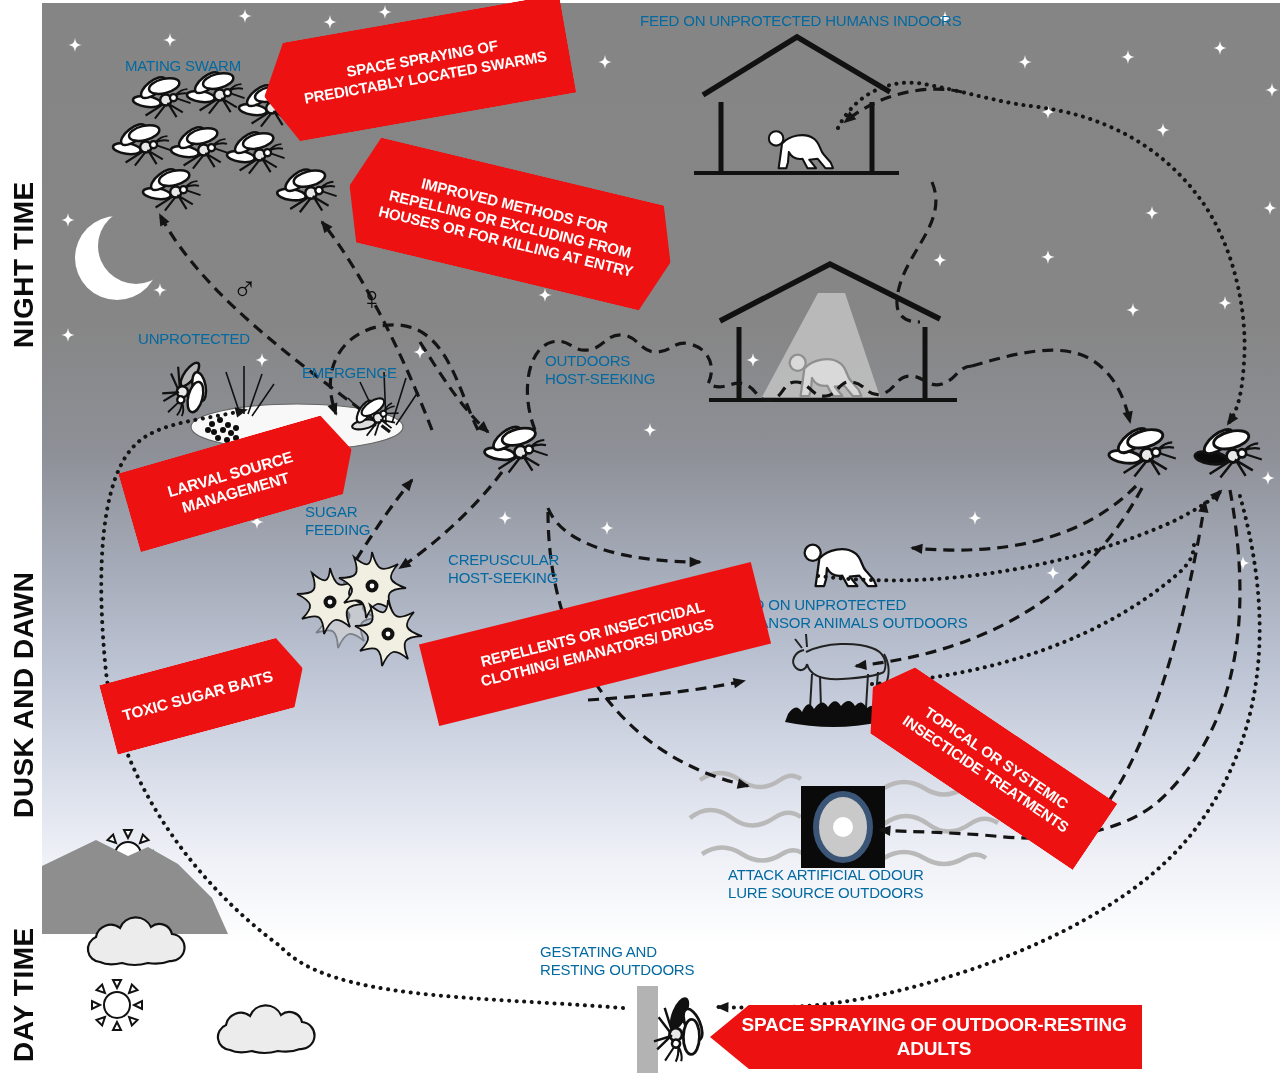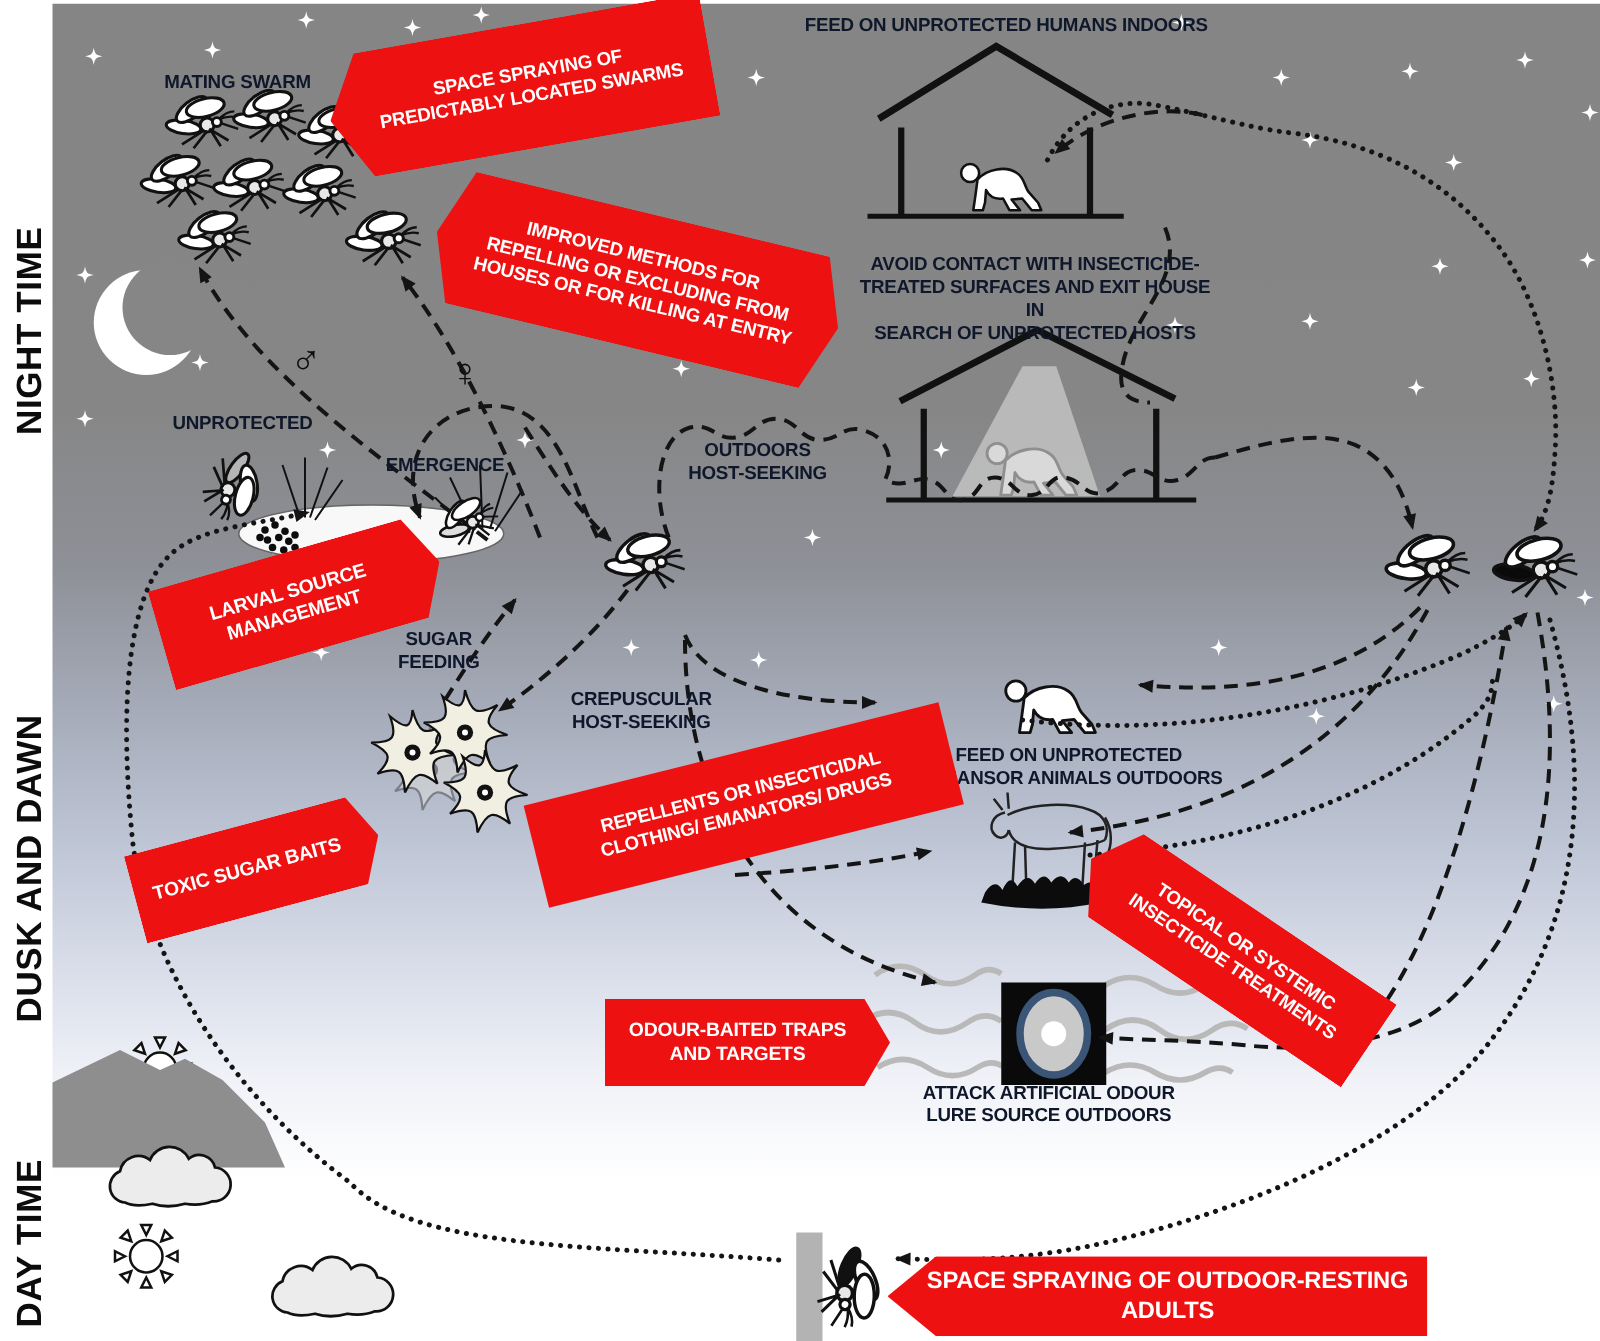--- a/index.html
+++ b/index.html
@@ -4,21 +4,21 @@
 <style>
   html,body{margin:0;padding:0;background:#fff;}
   #canvas{position:relative;width:1280px;height:1073px;overflow:hidden;background:#fff;
           font-family:"Liberation Sans",sans-serif;}
   #panel{position:absolute;left:42px;top:3px;right:0;bottom:0;
          background:linear-gradient(180deg,#858585 0%,#868686 30%,#8e9097 42%,#a3a9b6 52%,
                     #bcc3d3 62%,#d8dde9 72%,#eff1f7 80%,#ffffff 88%,#ffffff 100%);}
   svg.layer{position:absolute;left:0;top:0;width:1280px;height:1073px;}
   .zone{position:absolute;left:8px;transform:rotate(-90deg);transform-origin:0 0;
         font-weight:bold;font-size:28px;color:#0c0c0c;letter-spacing:.5px;white-space:nowrap;}
-  .lbl{position:absolute;font-weight:bold;color:#0f172a;text-align:center;
+  .lbl{position:absolute;font-weight:normal;color:#0369a1;
        white-space:pre-line;line-height:1.22;font-size:15px;letter-spacing:-.2px;}
   .banner{position:absolute;background:#EE1111;color:#fff;font-weight:bold;display:flex;
           align-items:center;justify-content:center;text-align:center;white-space:pre-line;
           line-height:1.25;font-size:15px;letter-spacing:-.2px;}
   .arrow-left{clip-path:polygon(0 50%,9% 0,100% 0,100% 100%,9% 100%);padding-left:16px;}
   .arrow-right{clip-path:polygon(0 0,91% 0,100% 50%,91% 100%,0 100%);padding-right:16px;}
   .hex{clip-path:polygon(0 50%,6% 0,94% 0,100% 50%,94% 100%,6% 100%);}
   .gender{position:absolute;color:#0d0d0d;font-weight:bold;}
   .dash{fill:none;stroke:#141414;stroke-width:3.2;stroke-dasharray:11 7;}
   .dots{fill:none;stroke:#141414;stroke-width:4;stroke-dasharray:.1 7.5;stroke-linecap:round;}
@@ -256,47 +256,44 @@
       <use href="#mosq" transform="translate(678,1026) rotate(105) scale(1.75)"></use>
     </g>
   </svg>
 
   <div class="zone" style="top:348px">NIGHT TIME</div>
   <div class="zone" style="top:818px">DUSK AND DAWN</div>
   <div class="zone" style="top:1062px">DAY TIME</div>
 
   <div class="lbl" style="left:125px;top:57px;width:130px">MATING SWARM</div>
   <div class="lbl" style="left:640px;top:12px;width:330px">FEED ON UNPROTECTED HUMANS INDOORS</div>
-  <div class="lbl" style="left:683px;top:203px;width:290px">AVOID CONTACT WITH INSECTICIDE-
-TREATED SURFACES AND EXIT HOUSE IN
-SEARCH OF UNPROTECTED HOSTS</div>
   <div class="lbl" style="left:138px;top:330px;width:110px">UNPROTECTED</div>
   <div class="lbl" style="left:302px;top:364px;width:108px">EMERGENCE</div>
   <div class="lbl" style="left:545px;top:352px;width:122px">OUTDOORS
 HOST-SEEKING</div>
   <div class="lbl" style="left:305px;top:503px;width:92px">SUGAR
 FEEDING</div>
   <div class="lbl" style="left:448px;top:551px;width:130px">CREPUSCULAR
 HOST-SEEKING</div>
   <div class="lbl" style="left:725px;top:596px;width:260px">FEED ON UNPROTECTED
 HUMANSOR ANIMALS OUTDOORS</div>
   <div class="lbl" style="left:728px;top:866px;width:222px">ATTACK ARTIFICIAL ODOUR
 LURE SOURCE OUTDOORS</div>
+  <div class="lbl" style="left:540px;top:943px;width:220px">GESTATING AND
+RESTING OUTDOORS</div>
 
   <div class="gender" style="left:232px;top:268px;font-size:34px">♂</div>
   <div class="gender" style="left:360px;top:280px;font-size:32px">♀</div>
 
   <div class="banner arrow-left" style="left:262px;top:20px;width:292px;height:100px;transform:rotate(-10deg)">SPACE SPRAYING OF
 PREDICTABLY LOCATED SWARMS</div>
   <div class="banner hex" style="left:345px;top:170px;width:330px;height:108px;transform:rotate(13.5deg)">IMPROVED METHODS FOR
 REPELLING OR EXCLUDING FROM
 HOUSES OR FOR KILLING AT ENTRY</div>
   <div class="banner arrow-right" style="left:125px;top:440px;width:215px;height:82px;transform:rotate(-16deg);font-size:15.5px">LARVAL SOURCE
 MANAGEMENT</div>
   <div class="banner arrow-right" style="left:105px;top:658px;width:185px;height:72px;transform:rotate(-15deg);font-size:15.5px">TOXIC SUGAR BAITS</div>
   <div class="banner" style="left:424px;top:602px;width:342px;height:84px;transform:rotate(-14deg)">REPELLENTS OR INSECTICIDAL
 CLOTHING/ EMANATORS/ DRUGS</div>
   <div class="banner arrow-left" style="left:850px;top:722px;width:252px;height:80px;transform:rotate(34deg)">TOPICAL OR SYSTEMIC
 INSECTICIDE TREATMENTS</div>
-  <div class="banner arrow-right" style="left:484px;top:799px;width:212px;height:70px;font-size:15.5px">ODOUR-BAITED TRAPS
-AND TARGETS</div>
   <div class="banner arrow-left" style="left:710px;top:1005px;width:416px;height:64px;font-size:19px">SPACE SPRAYING OF OUTDOOR-RESTING ADULTS</div>
 </div>
 
 </body></html>

